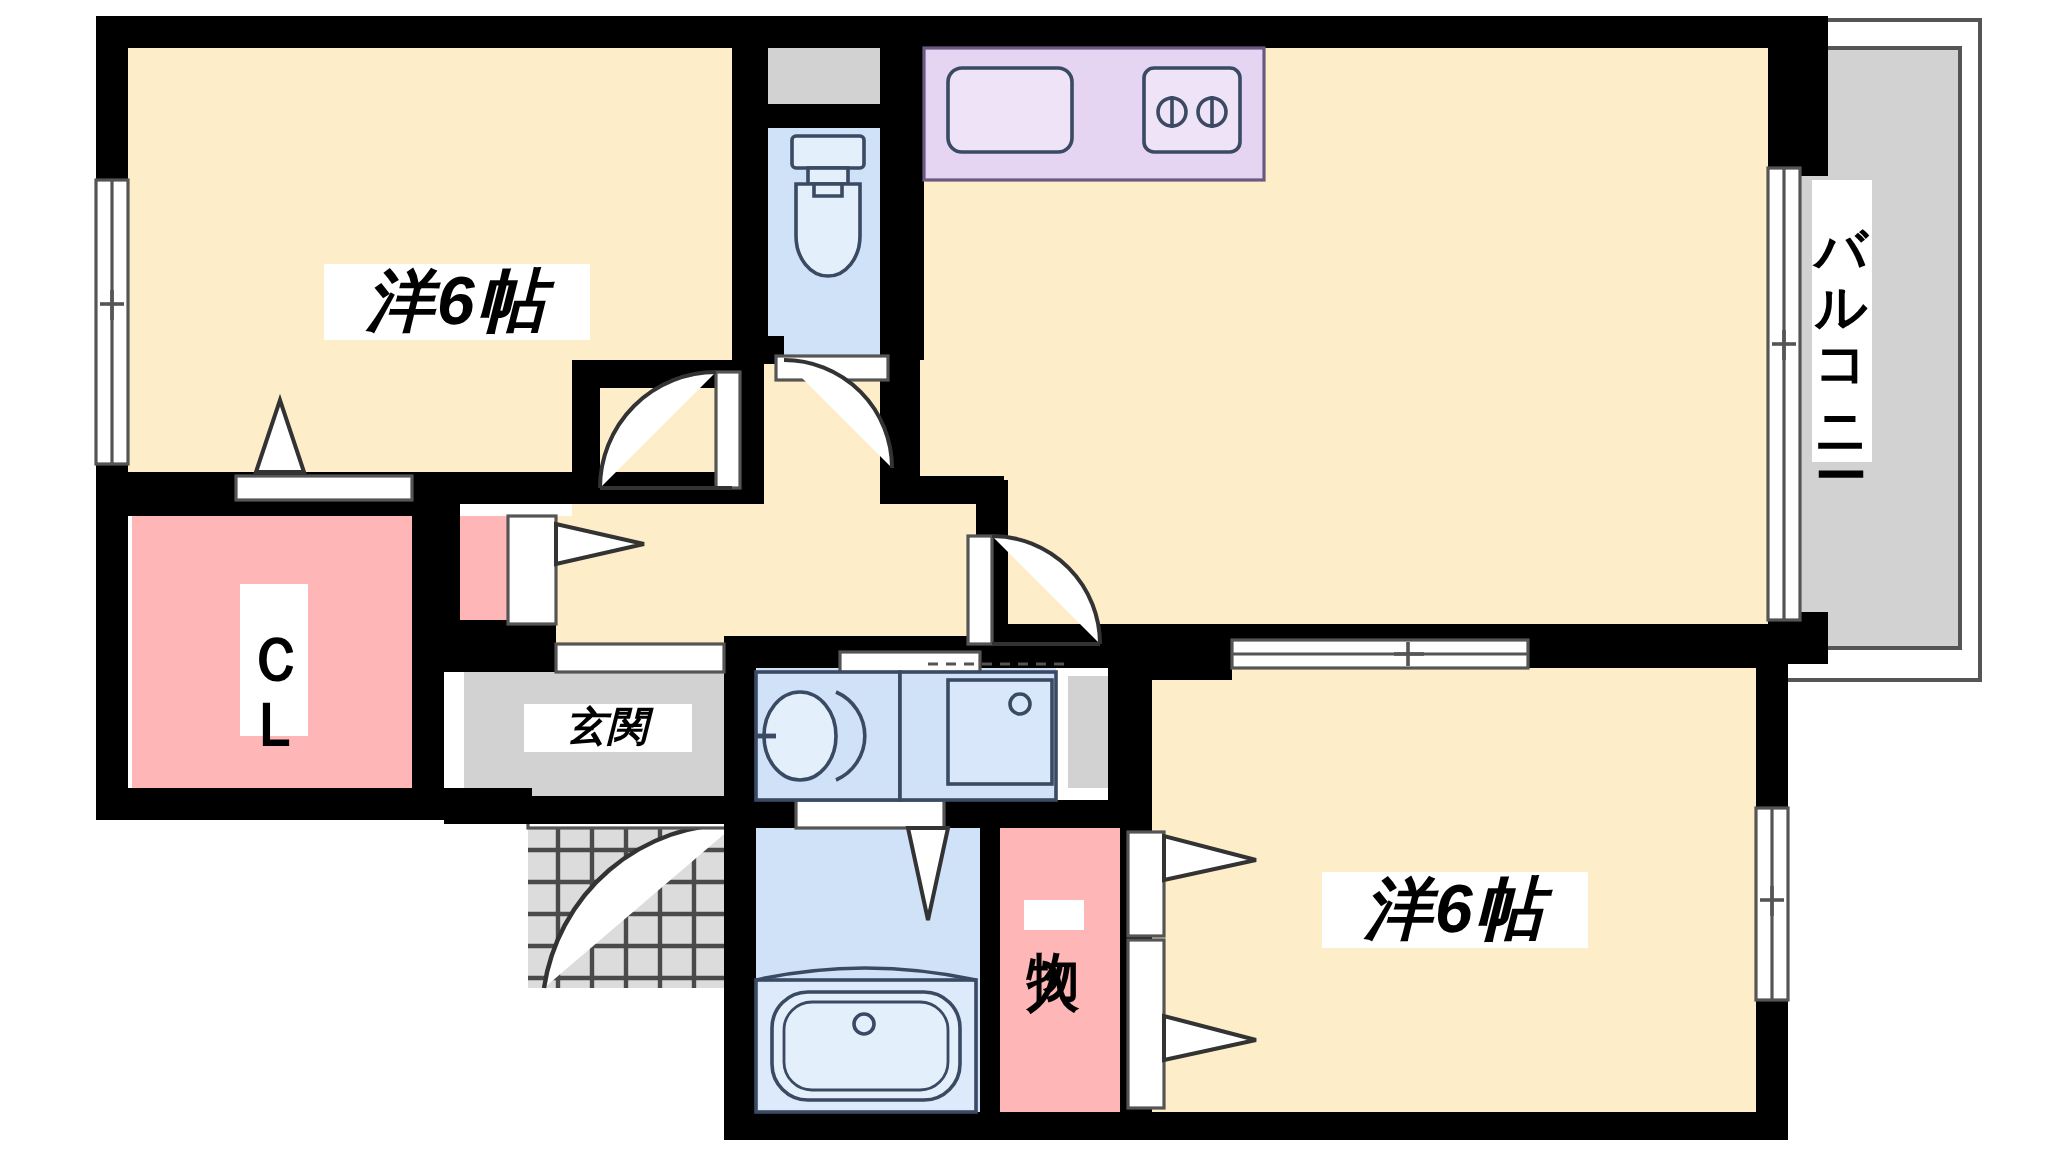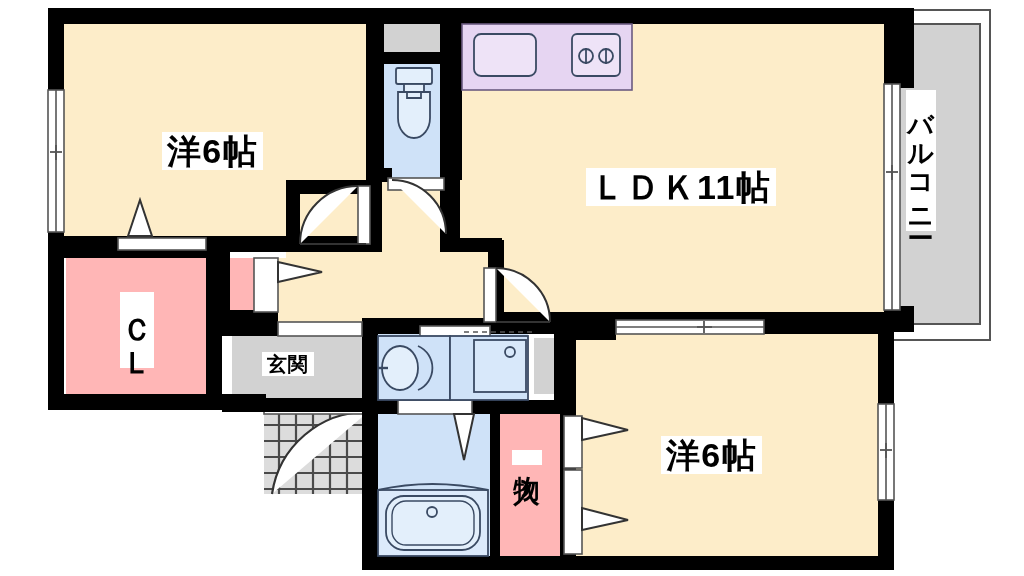--- a/index.html
+++ b/index.html
@@ -3,21 +3,21 @@
 <meta charset="utf-8">
 <title>Floor Plan</title>
 <style>
   html,body{margin:0;padding:0;background:#ffffff;}
   body{width:1024px;height:576px;overflow:hidden;
        font-family:"Liberation Sans","DejaVu Sans",sans-serif;}
   #plan{position:relative;width:1024px;height:576px;background:#ffffff;}
   #plan svg{display:block;}
   .lbl{position:absolute;background:#ffffff;color:#000000;font-weight:bold;
        line-height:1.0;white-space:pre;letter-spacing:0.04em;}
-  .lbl-h{padding:2px 5px;}
+  .lbl-h{padding:2px 21px;font-style:italic;}
   .lbl-v{padding:5px 2px;writing-mode:vertical-rl;text-orientation:upright;
          letter-spacing:0.10em;}
 </style>
 </head>
 <body>
 
 <div id="plan">
 
 <svg width="1024" height="576" viewBox="0 0 1024 576">
 
@@ -256,21 +256,20 @@
     <rect x="386" y="496" width="94" height="54" rx="18" ry="18" fill="#E3EFFB" stroke="#3A4A63" stroke-width="1.8"></rect>
     <rect x="392" y="501" width="82" height="44" rx="14" ry="14" fill="none" stroke="#3A4A63" stroke-width="1.4"></rect>
     <circle cx="432" cy="512" r="5" fill="none" stroke="#3A4A63" stroke-width="1.8"></circle>
     <path d="M 378 490 Q 432 478 488 490" fill="none" stroke="#3A4A63" stroke-width="1.8"></path>
   </g>
 
 </svg>
 
 <div class="lbl lbl-h" style="left:162px;top:132px;font-size:34px;">洋6帖</div>
 
-<div class="lbl lbl-h" style="left:586px;top:168px;font-size:34px;">ＬＤＫ11帖</div>
 
 <div class="lbl lbl-h" style="left:661px;top:436px;font-size:34px;">洋6帖</div>
 
 <div class="lbl lbl-v" style="left:120px;top:292px;font-size:30px;">ＣＬ</div>
 
 <div class="lbl lbl-h" style="left:262px;top:352px;font-size:20px;">玄関</div>
 
 <div class="lbl lbl-v" style="left:512px;top:450px;font-size:26px;">物入</div>
 
 <div class="lbl lbl-v" style="left:906px;top:90px;font-size:26px;">バルコニー</div>

